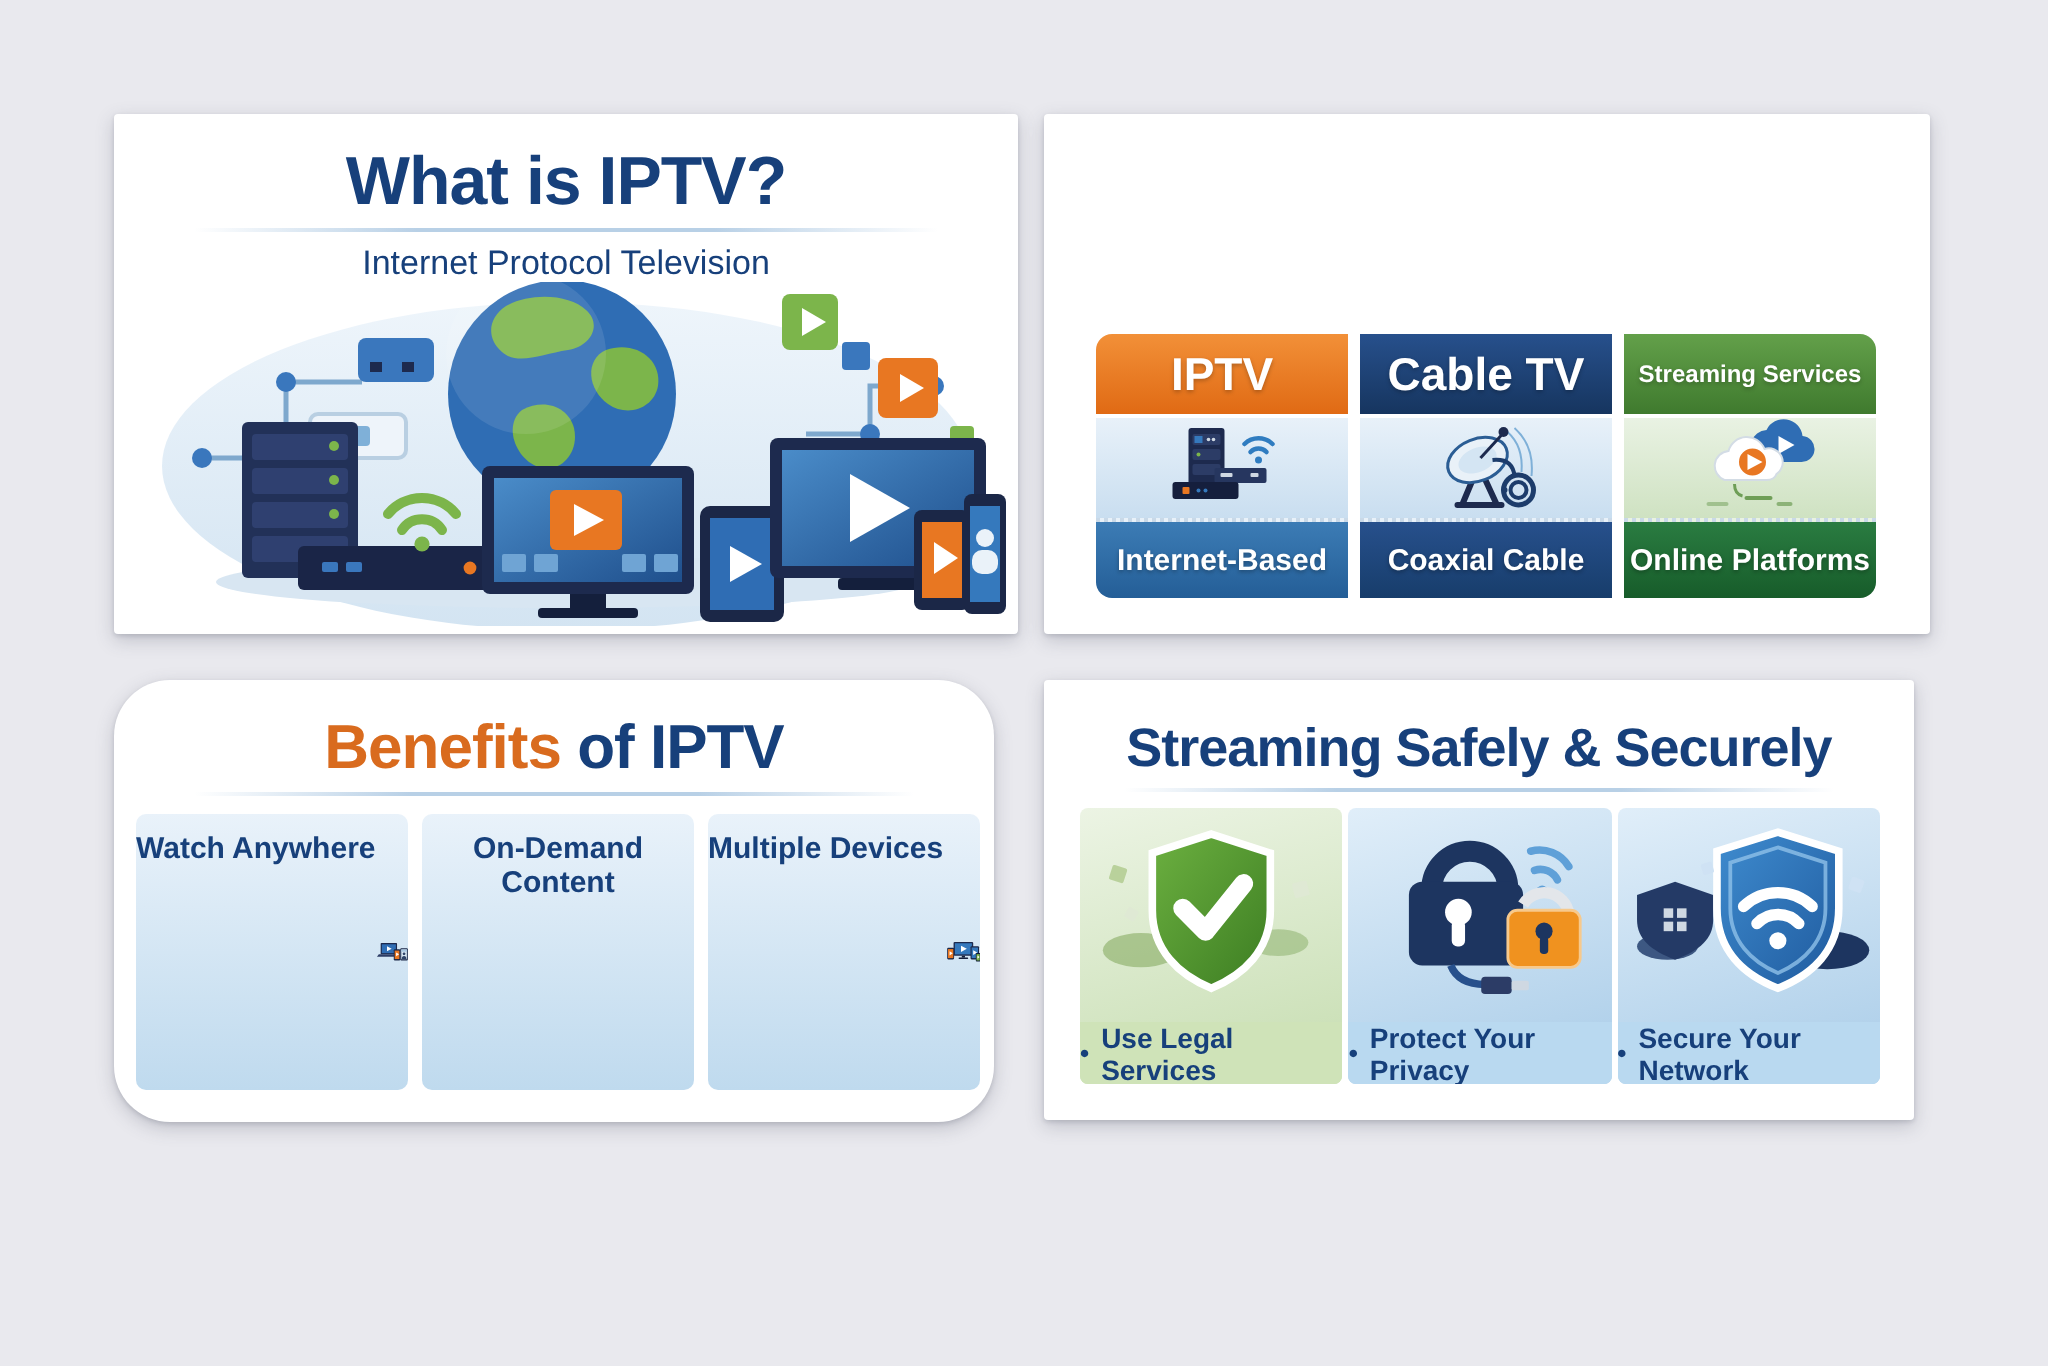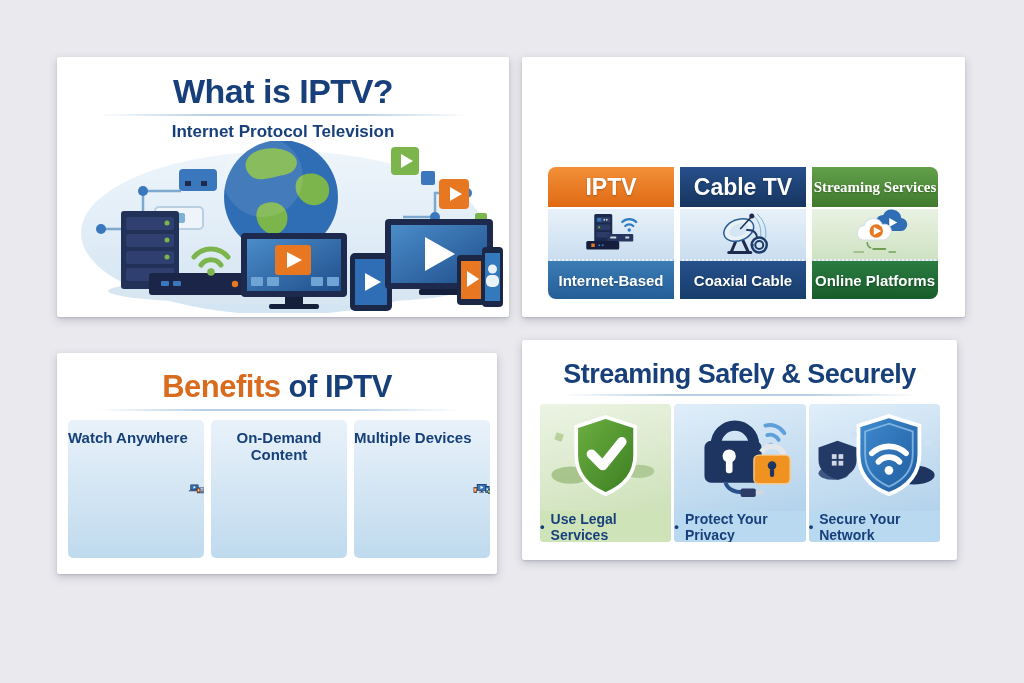--- a/index.html
+++ b/index.html
@@ -1,46 +1,46 @@
 <!DOCTYPE html>
 <html style="--pageBg: #e9e9ee; --cardBg: #ffffff; --navy: #17407b; --orange: #d96b1e; --headerOrange: #e87722; --headerNavy: #1b3a68; --headerGreen: #4e8c3c; --footerBlue: #2e6ca7; --footerNavy: #1d4474; --footerGreen: #1f6b35; --iconGreen: #7cb54b; --iconBlue: #2f6db4;"><head>
 <meta charset="utf-8">
 <style>
   html,body{margin:0;padding:0;background:#e9e9ee;font-family:"Liberation Sans",sans-serif;}
   .stage{position:relative;width:1024px;height:683px;background:var(--pageBg,#e9e9ee);overflow:hidden;}
   .card{position:absolute;background:var(--cardBg,#ffffff);border-radius:2px;
         box-shadow:0 3px 9px rgba(70,75,95,.25),0 1px 2px rgba(70,75,95,.18);}
   #card-intro{left:57px;top:57px;width:452px;height:260px;}
   #card-comparison{left:522px;top:57px;width:443px;height:260px;}
-  #card-benefits{left:57px;top:353px;width:440px;height:221px;}
+  #card-benefits{left:57px;top:340px;width:440px;height:221px;border-radius:28px;}
   #card-safety{left:522px;top:340px;width:435px;height:220px;}
 
   .big-title{color:var(--navy,#17407b);font-weight:bold;text-align:center;letter-spacing:-.5px;}
   #card-intro .big-title{font-size:34px;margin-top:14px;line-height:40px;}
   #card-comparison .big-title{font-size:29px;margin-top:16px;line-height:36px;}
   #card-benefits .big-title{font-size:31px;margin-top:15px;line-height:38px;}
   #card-safety .big-title{font-size:27px;margin-top:17px;line-height:34px;}
   .accent{color:var(--orange,#d96b1e);}
   .divider{height:2px;margin:3px 40px 0 40px;border-radius:2px;
            background:linear-gradient(to right,rgba(184,208,230,0),#b8d0e6 30%,#b8d0e6 70%,rgba(184,208,230,0));}
-  .subtitle{color:var(--navy,#17407b);font-weight:bold;font-size:17px;text-align:center;margin-top:6px;}
+  .subtitle{color:var(--navy,#17407b);font-weight:normal;font-size:17px;text-align:center;margin-top:6px;}
 
   .intro-art{position:absolute;left:0;right:0;bottom:4px;height:172px;}
   .intro-art svg{display:block;width:100%;height:100%;}
 
   
   .cmp-table{position:absolute;left:26px;right:27px;top:110px;bottom:18px;display:flex;gap:6px;}
   .cmp-col{flex:1;display:flex;flex-direction:column;min-width:0;}
   .cmp-header{height:40px;display:flex;align-items:center;justify-content:center;color:#fff;font-weight:bold;
               text-shadow:0 1px 2px rgba(0,0,0,.25);}
   .cmp-col:first-child .cmp-header{border-radius:8px 0 0 0;}
   .cmp-col:last-child .cmp-header{border-radius:0 8px 0 0;}
   .hdr-orange{background:linear-gradient(180deg,#f29038,#e06a14);font-size:23px;}
   .hdr-navy{background:linear-gradient(180deg,#27508c,#16355f);font-size:23px;}
-  .hdr-green{background:linear-gradient(180deg,#63a04a,#3f7a2e);font-size:15px;font-family:Liberation Serif, serif;}
+  .hdr-green{background:linear-gradient(180deg,#63a04a,#3f7a2e);font-size:12px;}
   .cmp-body{flex:1;position:relative;border-top:2px solid #fff;border-bottom:2px dotted #c9d9e8;}
   .body-blue{background:linear-gradient(180deg,#e8f1f9,#c9def0);}
   .body-green{background:linear-gradient(180deg,#e9f2e3,#cfe2c2);}
   .cmp-body svg{position:absolute;inset:0;width:100%;height:100%;}
   .cmp-footer{height:38px;display:flex;align-items:center;justify-content:center;color:#fff;font-weight:bold;font-size:15px;
               text-shadow:0 1px 2px rgba(0,0,0,.3);}
   .cmp-col:first-child .cmp-footer{border-radius:0 0 0 8px;}
   .cmp-col:last-child .cmp-footer{border-radius:0 0 8px 0;}
   .ftr-blue{background:linear-gradient(180deg,#3c7cb5,#245e97);}
   .ftr-navy{background:linear-gradient(180deg,#27508c,#173d6b);}

